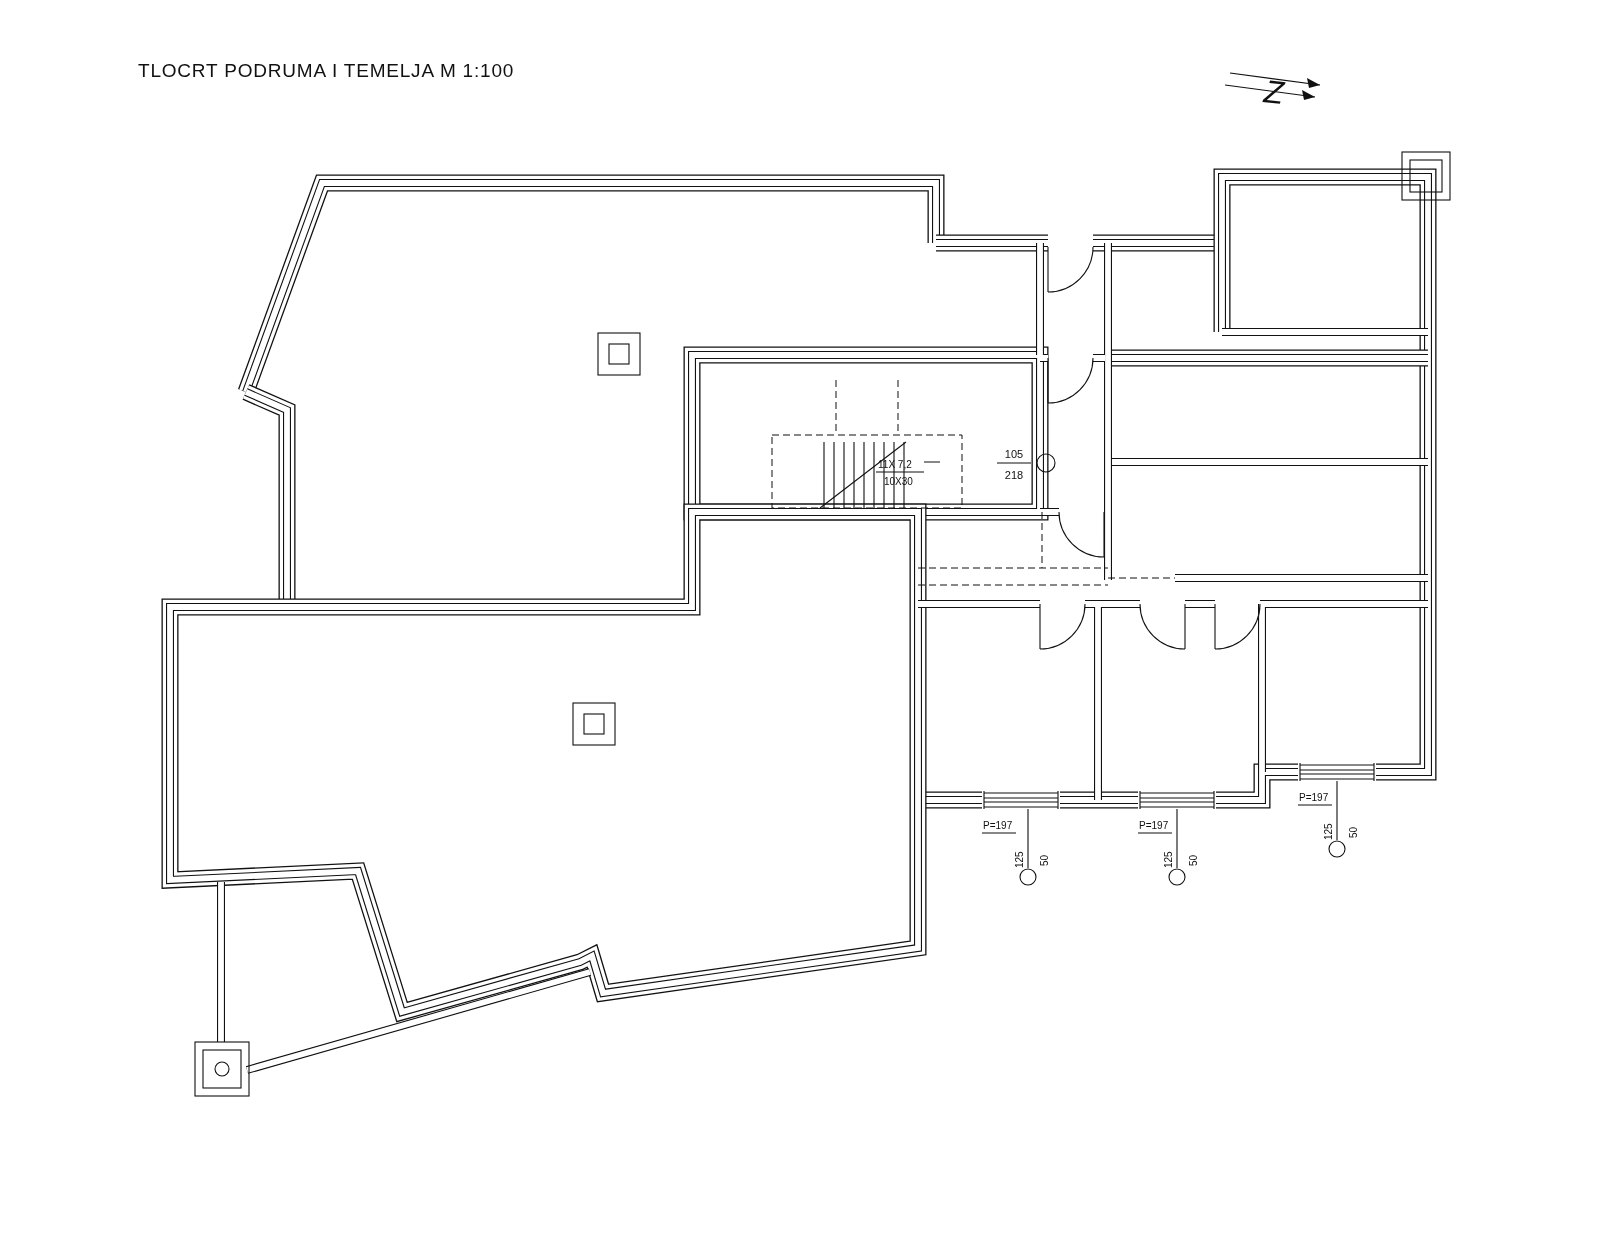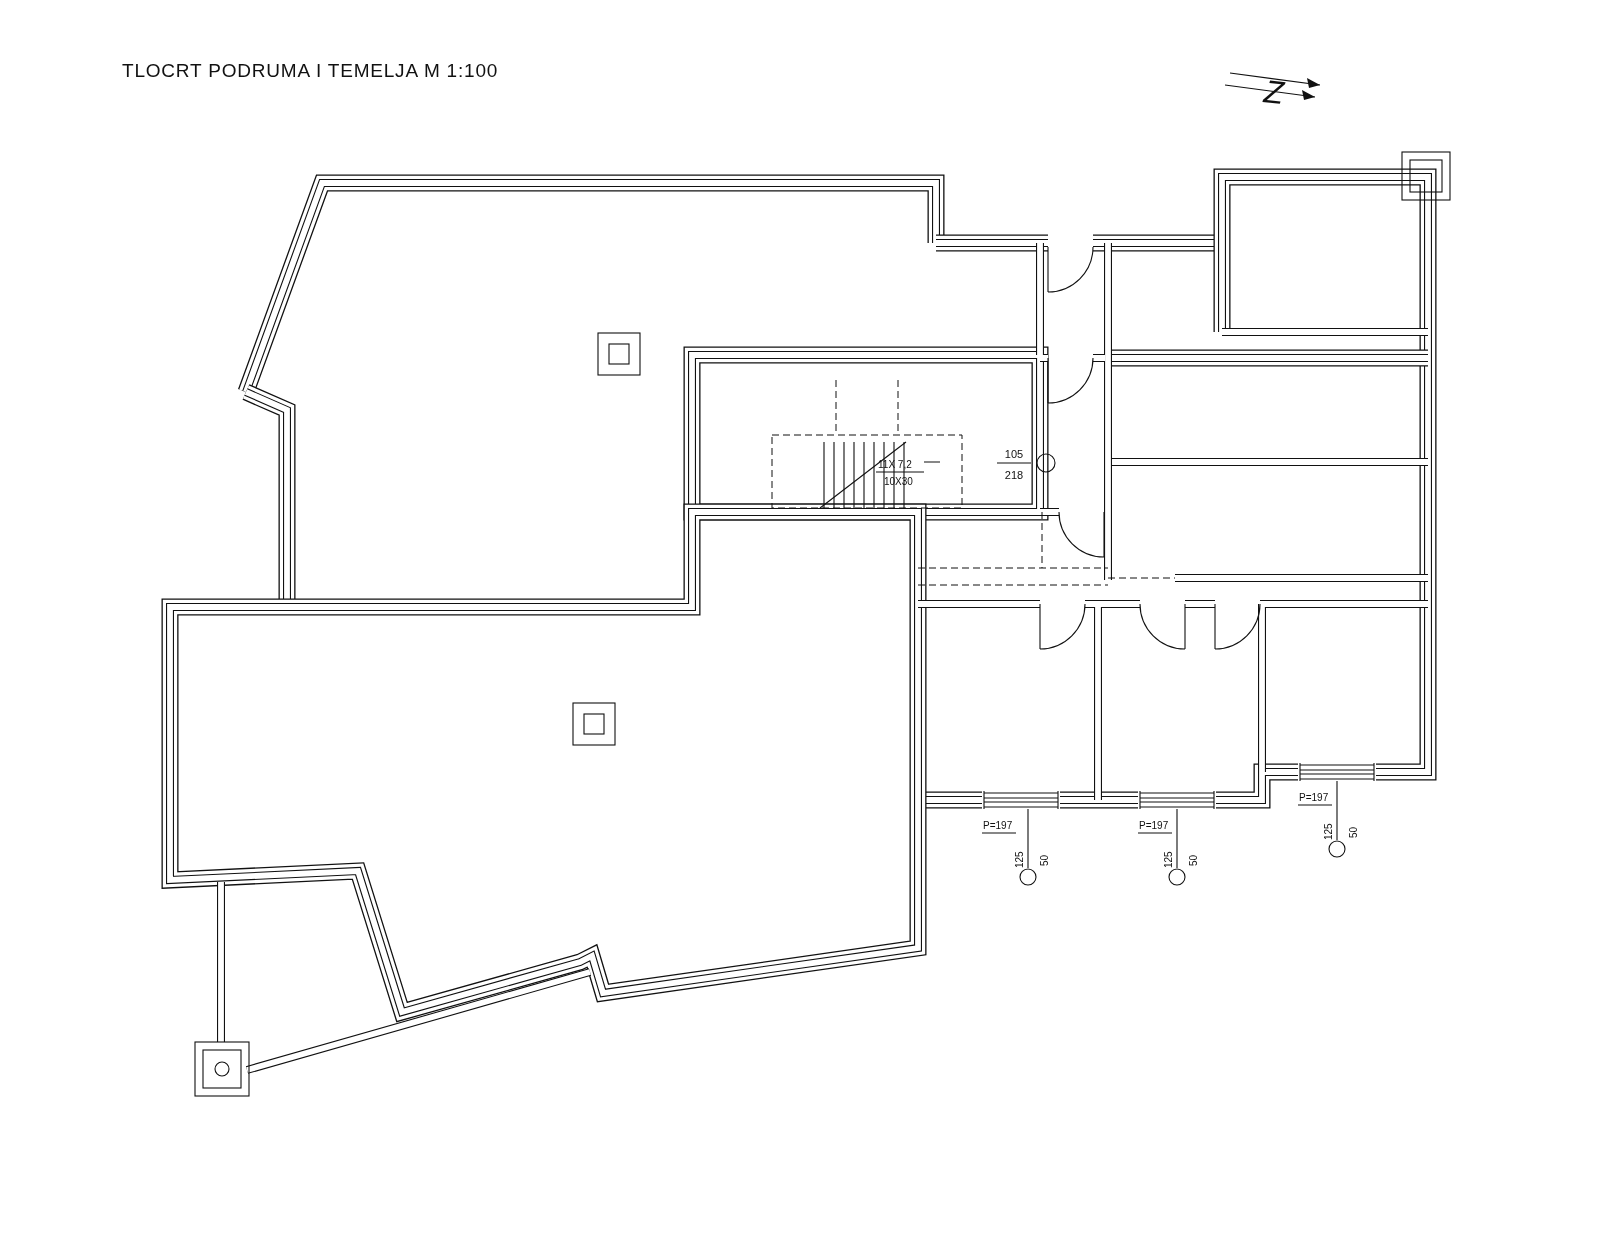--- a/index.html
+++ b/index.html
@@ -1,18 +1,18 @@
 <!DOCTYPE html>
 <html><head>
 <meta charset="utf-8">
 <style>
   html,body{margin:0;padding:0;background:#fff;}
   .page{position:relative;width:1600px;height:1242px;background:#fff;overflow:hidden;
         font-family:"Liberation Sans",sans-serif;color:#111;}
-  .plan-title{position:absolute;left:122px;top:60px;font-size:19px;letter-spacing:.8px;color:#111;}
+  .plan-title{position:absolute;left:138px;top:60px;font-size:19px;letter-spacing:.8px;color:#111;}
   svg{position:absolute;left:0;top:0;}
   
   .k17{stroke:#111;stroke-width:17;fill:none;stroke-linejoin:miter}
   .w14{stroke:#fff;stroke-width:14.4;fill:none;stroke-linejoin:miter}
   .k8{stroke:#111;stroke-width:8;fill:none;stroke-linejoin:miter}
   .w6{stroke:#fff;stroke-width:5.8;fill:none;stroke-linejoin:miter}
   .ln{stroke:#111;stroke-width:1.1;fill:none}
   .dash{stroke:#111;stroke-width:1;fill:none;stroke-dasharray:7 4}
   .txt{fill:#111;font-family:"Liberation Sans",sans-serif}
 </style>

